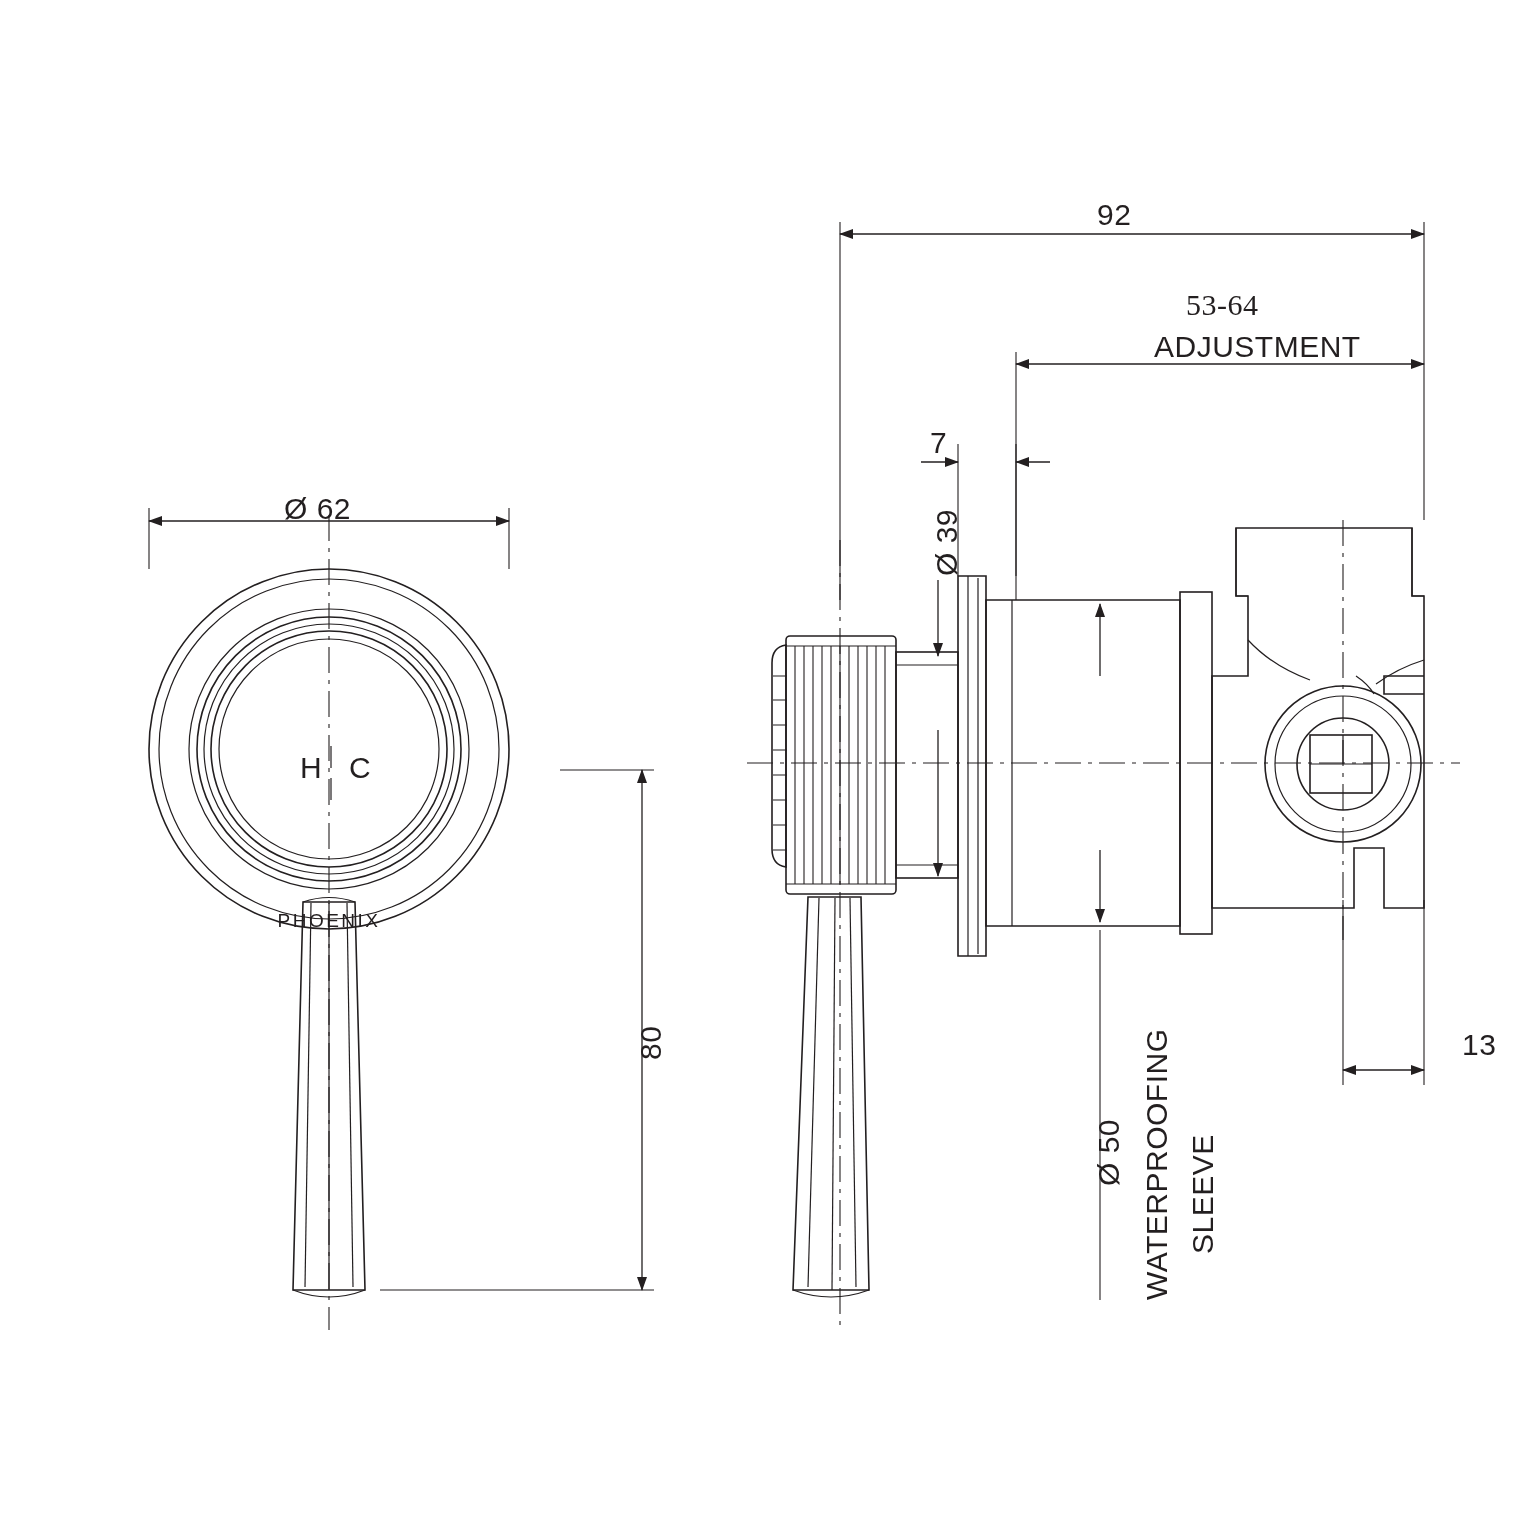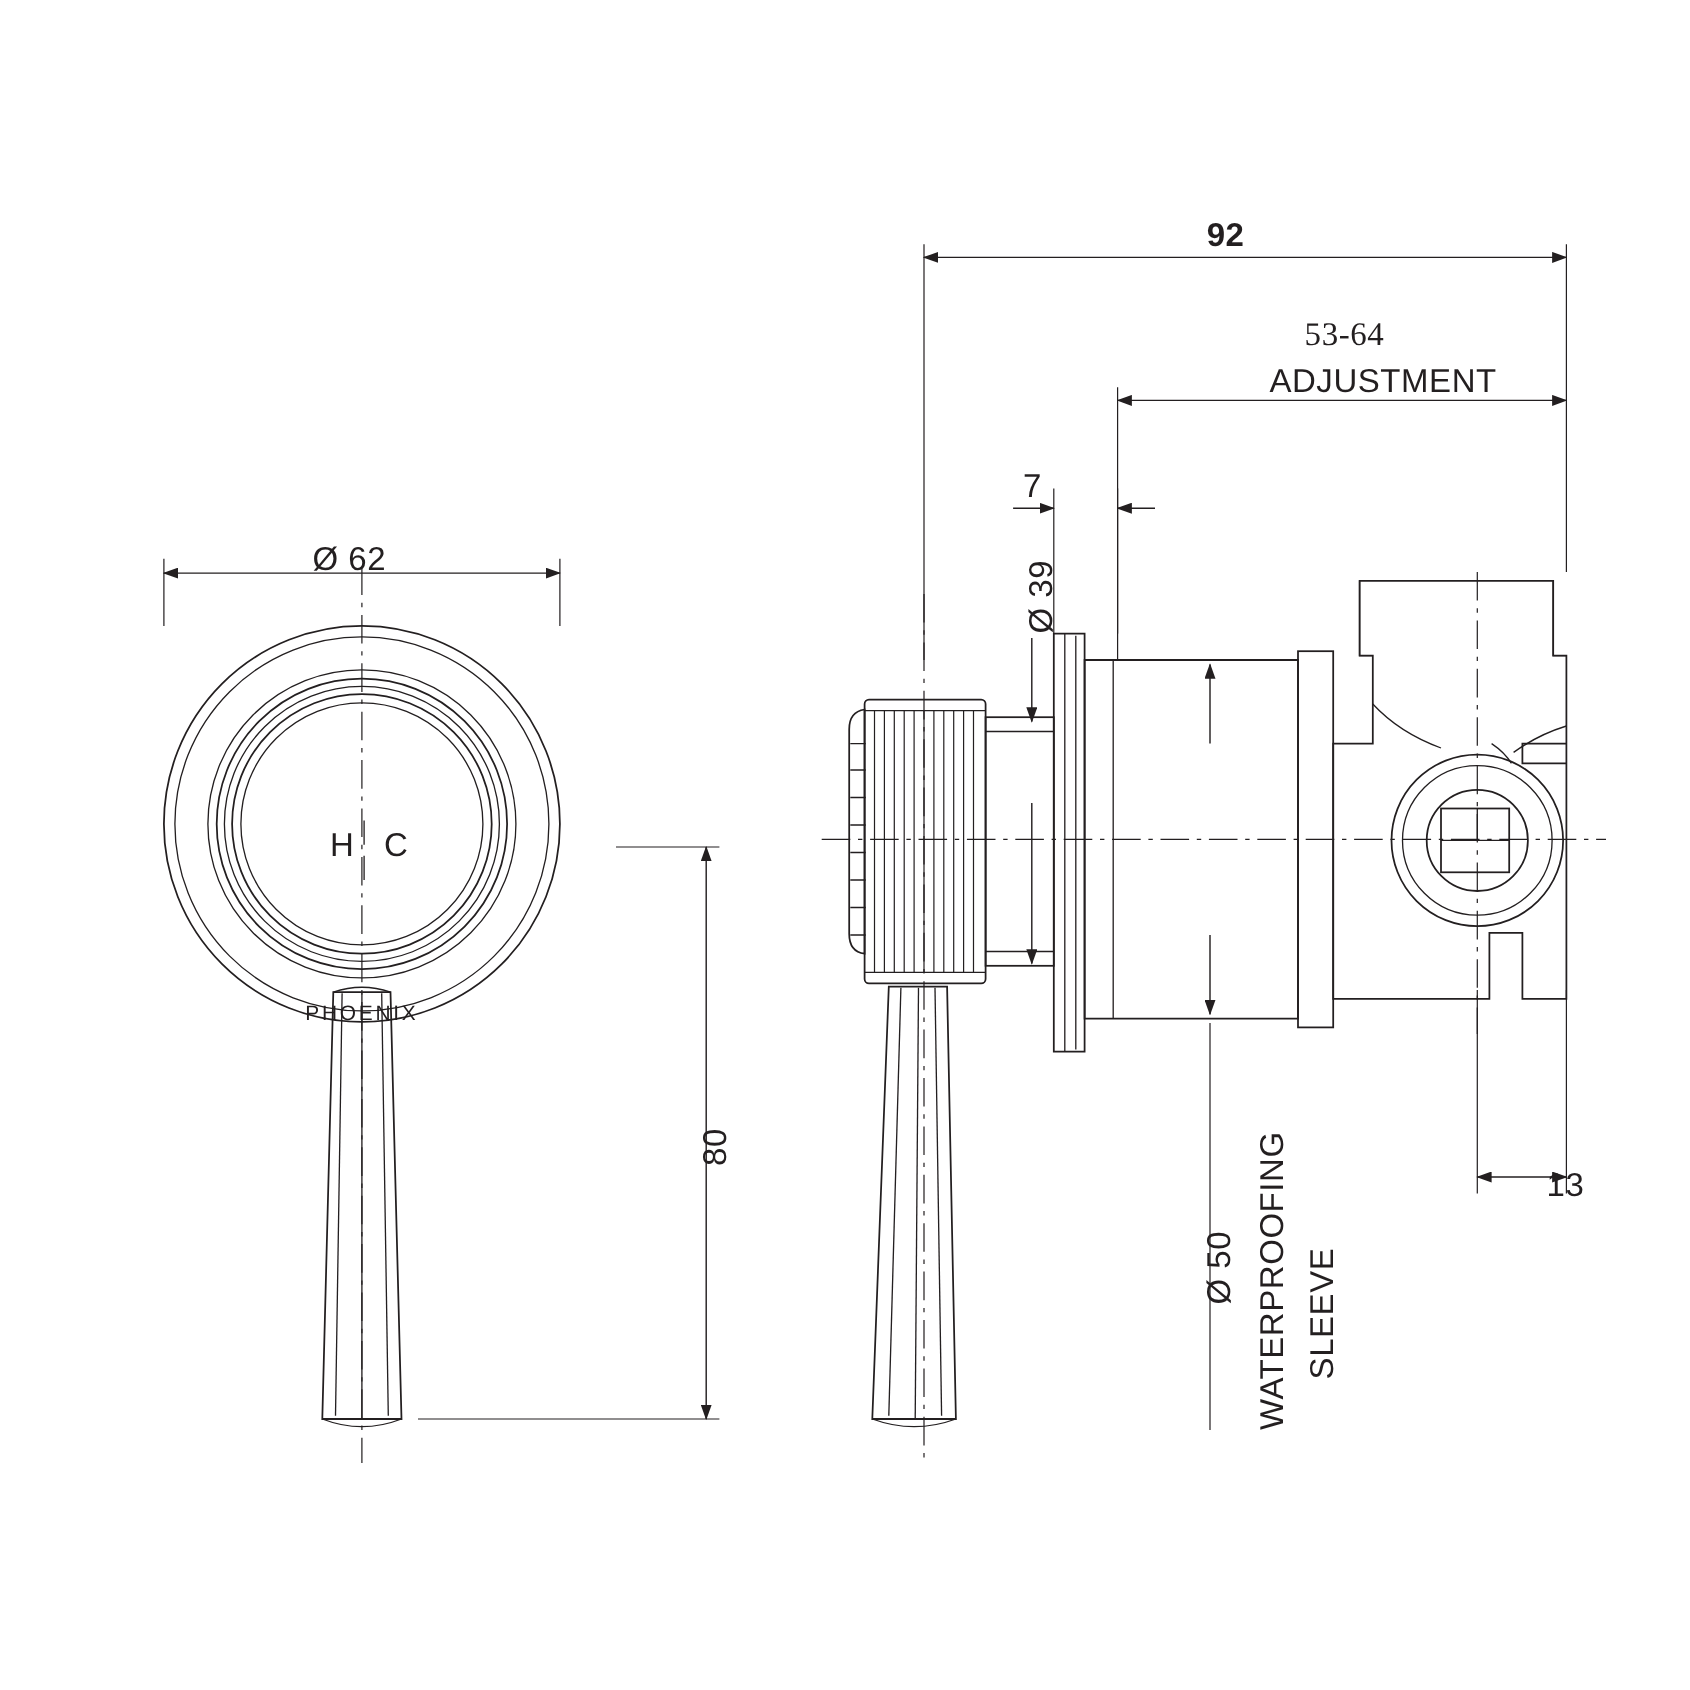--- a/index.html
+++ b/index.html
@@ -216,28 +216,28 @@
         <line class="ext" x1="1424" y1="900" x2="1424" y2="1085"></line>
         <line class="dimline" x1="1343" y1="1070" x2="1424" y2="1070" marker-start="url(#arrowStart)" marker-end="url(#arrowEnd)"></line>
       </g>
     </g>
   </svg>
 
   <div class="dim-label" style="left:284px; top:492px;">Ø 62</div>
 
   <div class="dim-label rot90" style="left:634px; top:1060px;">80</div>
 
-  <div class="dim-label" style="left:1097px; top:198px;font-weight:bold;">92</div>
+  <div class="dim-label" style="left:1097px; top:198px;">92</div>
 
   <div class="dim-label" style="left:1186px; top:288px;font-family:Liberation Serif, serif;">53-64</div>
   <div class="dim-label" style="left:1154px; top:330px;">ADJUSTMENT</div>
 
   <div class="dim-label" style="left:930px; top:426px;">7</div>
 
   <div class="dim-label rot90" style="left:930px; top:576px;">Ø 39</div>
 
   <div class="dim-label rot90" style="left:1092px; top:1186px;">Ø 50</div>
   <div class="dim-label rot90" style="left:1140px; top:1300px;">WATERPROOFING</div>
   <div class="dim-label rot90" style="left:1186px; top:1254px;">SLEEVE</div>
 
-  <div class="dim-label" style="left:1406px; top:1028px;margin-top:33px;">13</div>
+  <div class="dim-label" style="left:1462px; top:1028px;">13</div>
 
 </div>
 
 </body></html>

